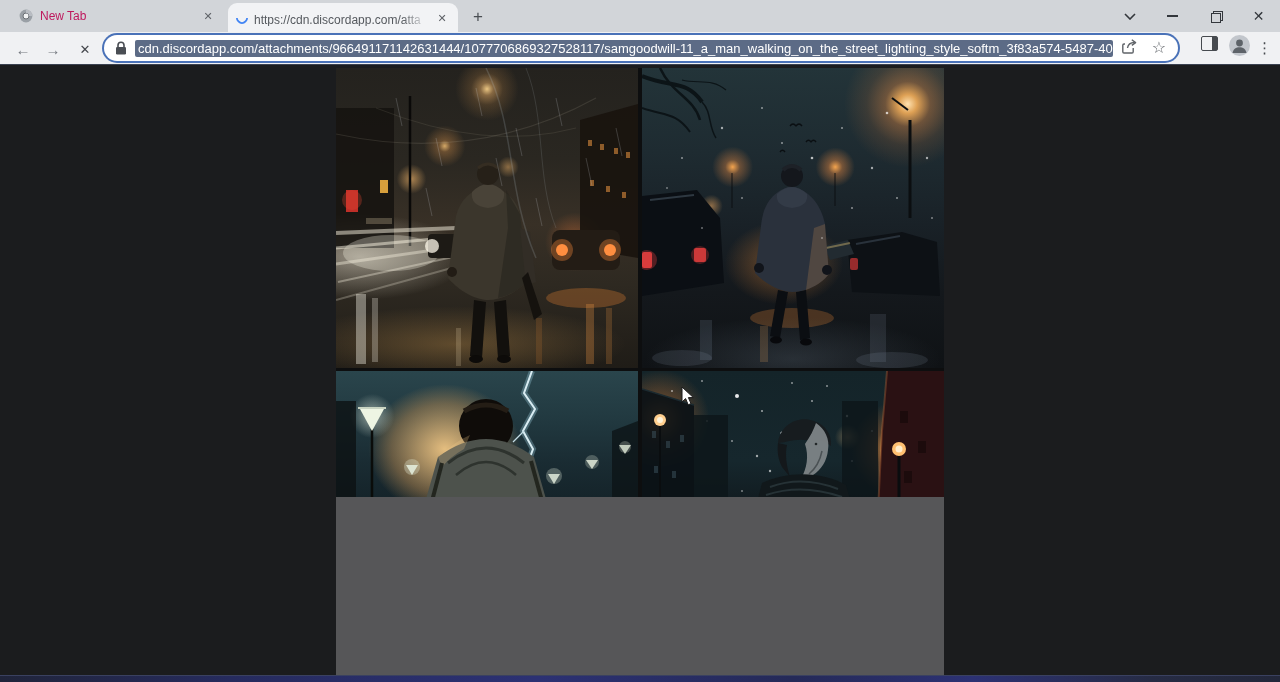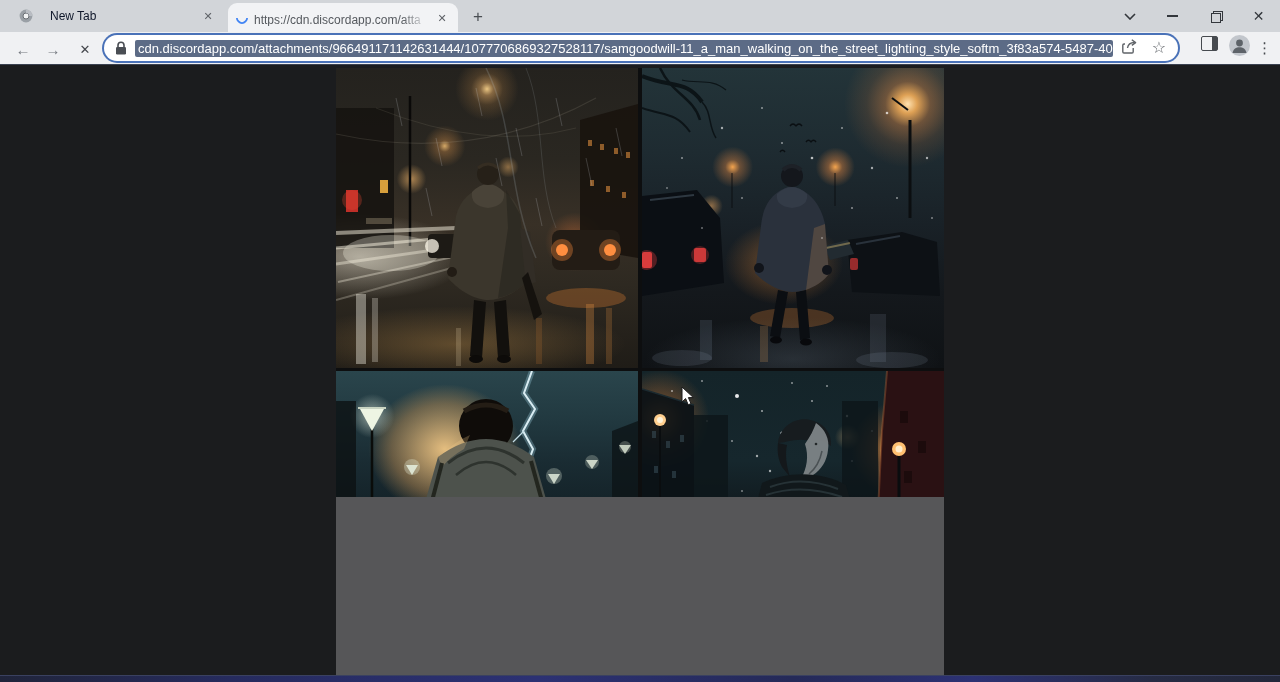--- a/index.html
+++ b/index.html
@@ -5,21 +5,21 @@
   html,body{margin:0;padding:0;background:#1b1c1e;}
   #app{position:relative;width:1280px;height:682px;overflow:hidden;
        font-family:"Liberation Sans",sans-serif;-webkit-font-smoothing:antialiased;}
 
   
   .tabstrip{position:absolute;left:0;top:0;width:1280px;height:32px;background:#d2d5d9;}
   .tab{position:absolute;display:flex;align-items:center;box-sizing:border-box;}
   .tab.inactive{left:10px;top:0;width:214px;height:32px;padding:0 8px;}
   .tab.active{left:228px;top:3px;width:230px;height:29px;background:#f2f3f5;
               border-radius:9px 9px 0 0;padding:0 8px;}
-  .tab-title{flex:1;font-size:12px;color:#0f172a;white-space:nowrap;overflow:hidden;margin:0 16px;}
+  .tab-title{flex:1;font-size:12px;color:#be185d;white-space:nowrap;overflow:hidden;margin:0 6px;}
   .tab.active .tab-title{color:#55595e;position:relative;}
   .fade-wrap{flex:1;position:relative;overflow:hidden;margin:0 6px;height:16px;}
   .fade-wrap .tab-title{position:absolute;left:0;top:0;margin:0;}
   .fade-wrap::after{content:"";position:absolute;right:0;top:0;width:26px;height:100%;
     background:linear-gradient(90deg,rgba(242,243,245,0),#f2f3f5);}
   .tab-close{width:16px;height:16px;line-height:16px;text-align:center;font-size:11px;
              color:#5f6368;border-radius:50%;flex:0 0 auto;}
   .favicon{width:16px;height:16px;flex:0 0 auto;display:flex;align-items:center;justify-content:center;}
   .spinner{width:12px;height:12px;border-radius:50%;flex:0 0 auto;
            border:2px solid transparent;border-bottom-color:#4285f4;border-left-color:#4285f4;

